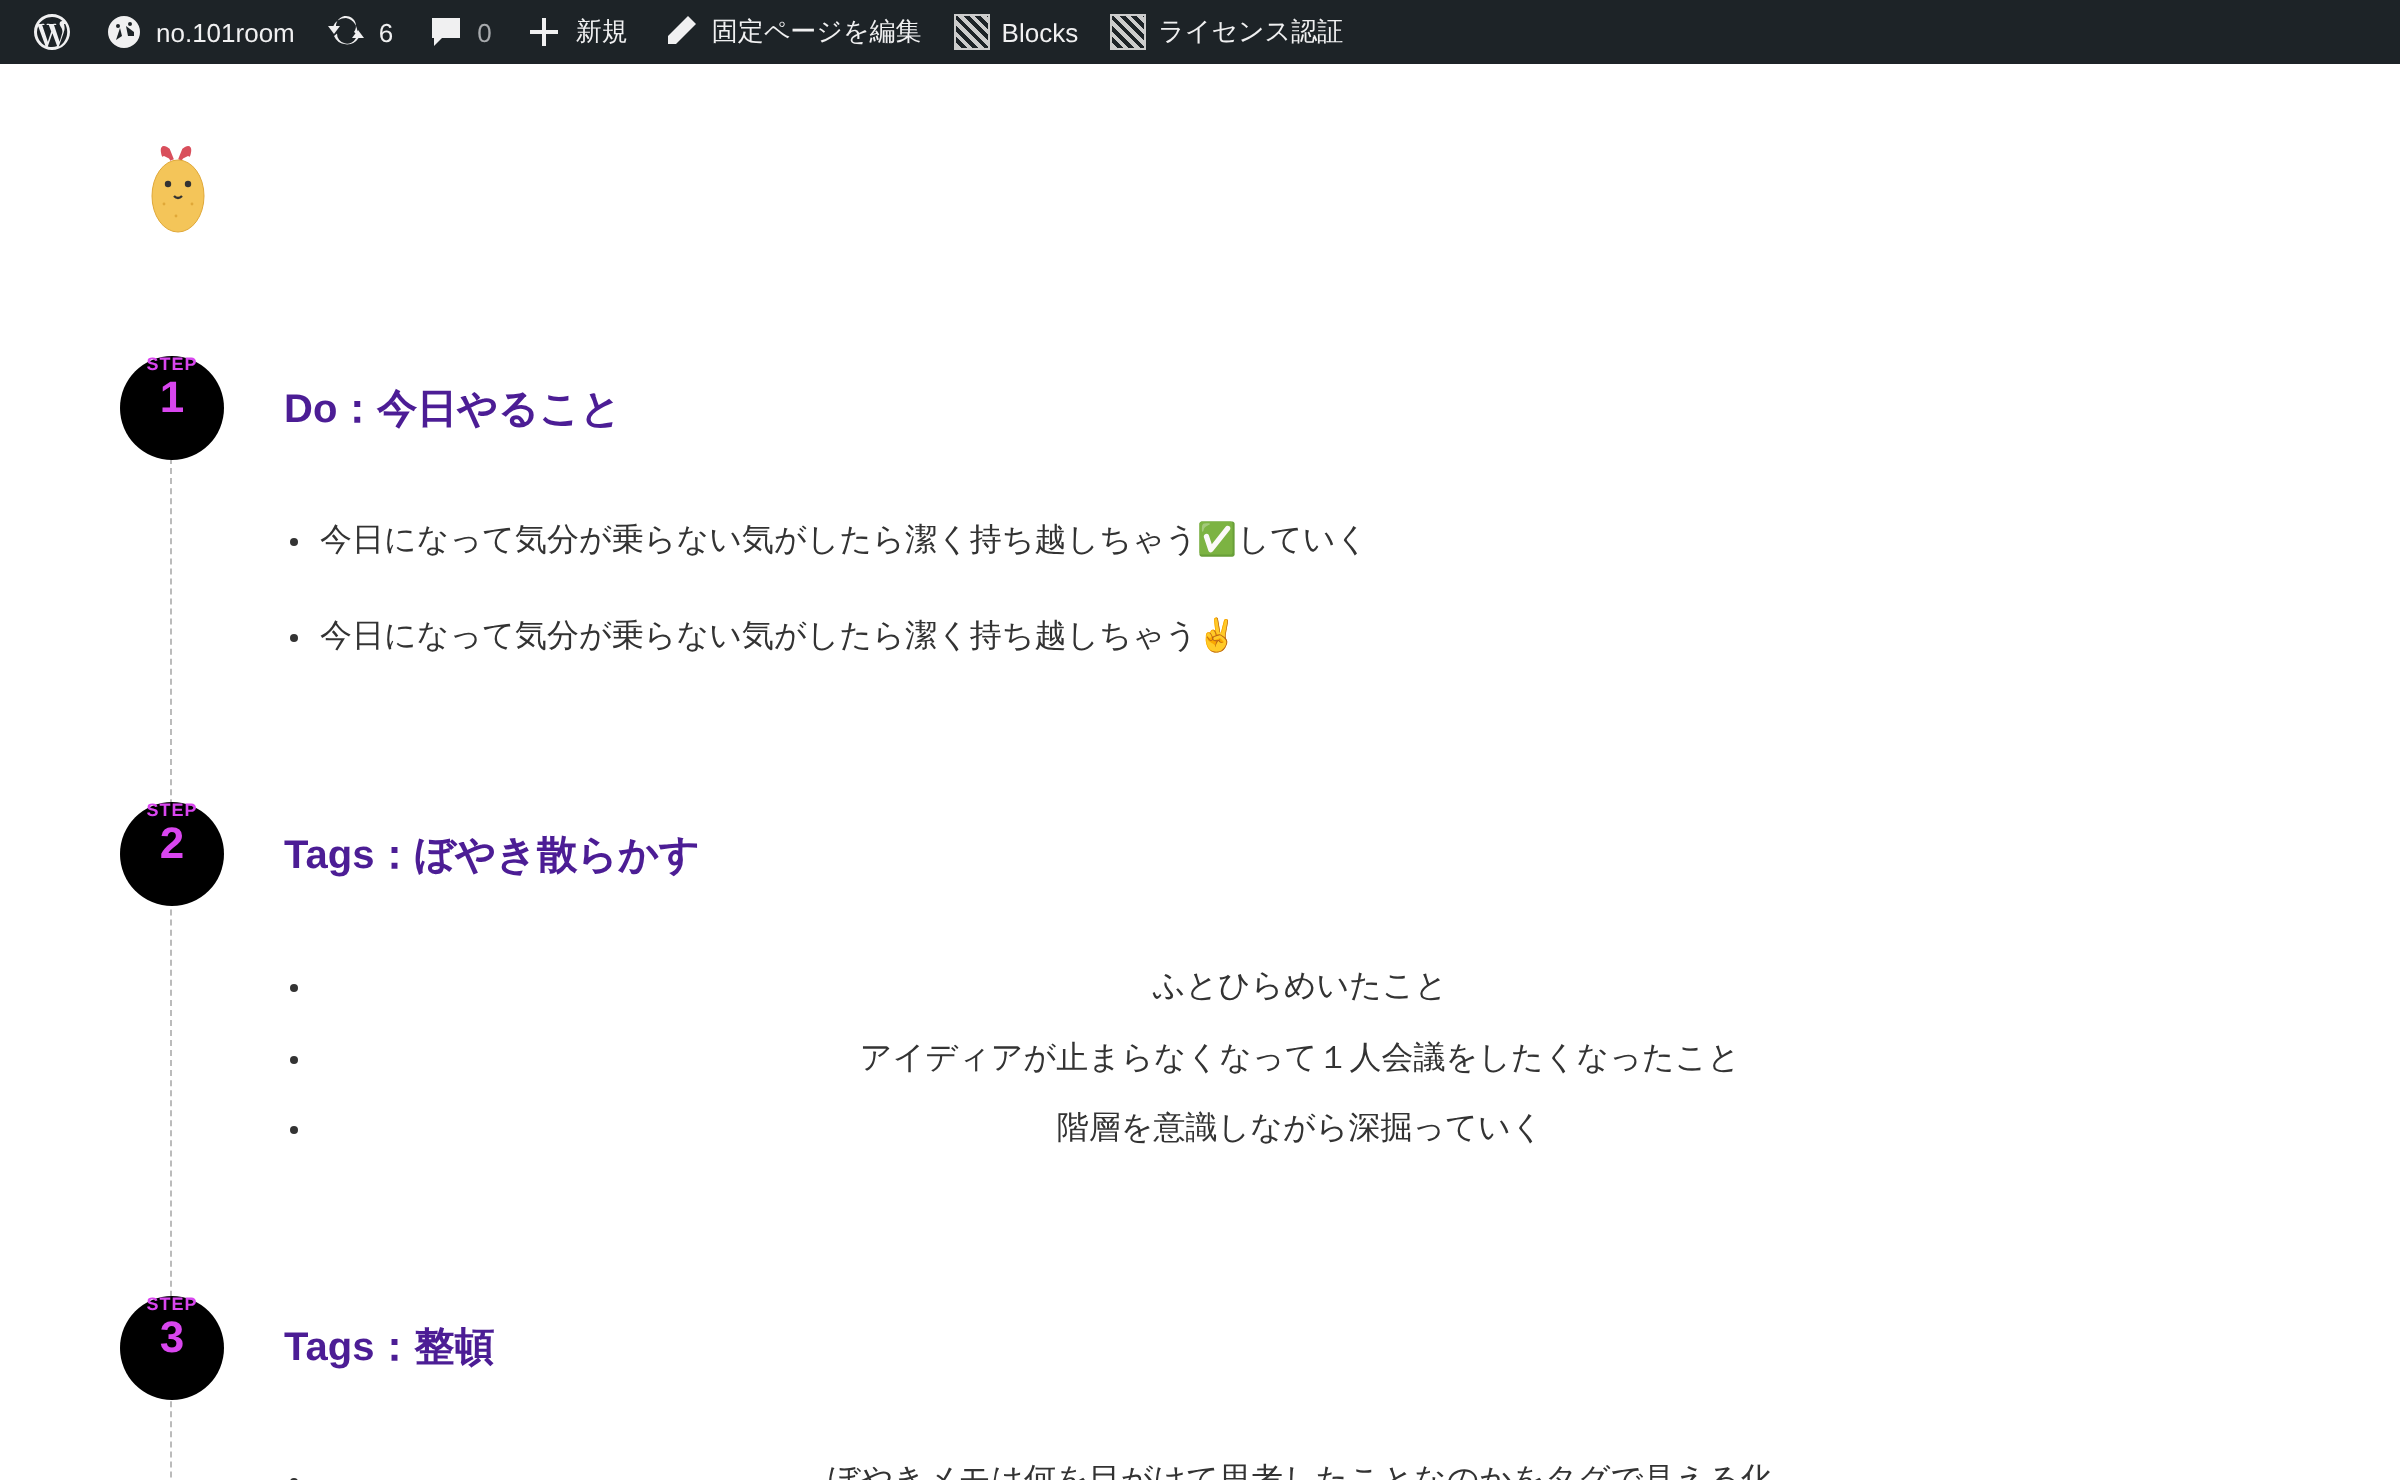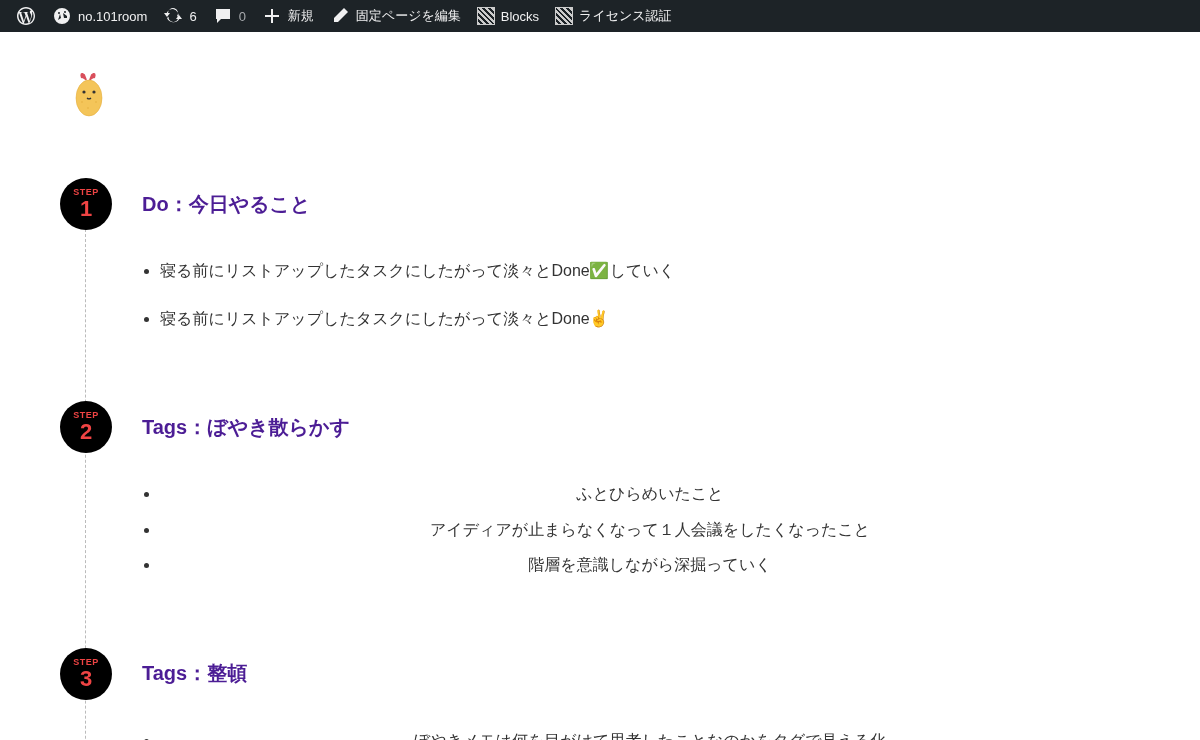--- a/index.html
+++ b/index.html
@@ -64,25 +64,24 @@
     .step-header {
       display: flex;
       align-items: center;
       gap: 30px;
       margin-bottom: 28px;
     }
     .step-badge {
       width: 52px; height: 52px;
       border-radius: 50%;
       background: #000;
-      color: #ef4444;
+      color: #d946ef;
       display: flex;
       flex-direction: column;
       align-items: center;
-      justify-content: center;
       flex-shrink: 0;
       line-height: 1;
     }
     .step-badge-label { font-size: 9px; font-weight: 700; letter-spacing: 0.5px; margin-bottom: 1px;}
     .step-badge-num { font-size: 22px; font-weight: 700; }
     .step-title {
       font-size: 20px;
       font-weight: 700;
       color: #4c1d95;
     }
@@ -180,22 +179,22 @@
 
     <div class="step">
       <div class="step-header">
         <div class="step-badge">
           <span class="step-badge-label">STEP</span>
           <span class="step-badge-num">1</span>
         </div>
         <h3 class="step-title">Do：今日やること</h3>
       </div>
       <ul class="step-items">
-        <li>寝る前にリストアップしたタスクにしたがって淡々とDone✅していく</li>
-        <li>寝る前にリストアップしたタスクにしたがって淡々とDone✌️</li>
+        <li>今日になって気分が乗らない気がしたら潔く持ち越しちゃう✅していく</li>
+        <li>今日になって気分が乗らない気がしたら潔く持ち越しちゃう✌️</li>
       </ul>
     </div>
 
     <div class="step compact">
       <div class="step-header">
         <div class="step-badge">
           <span class="step-badge-label">STEP</span>
           <span class="step-badge-num">2</span>
         </div>
         <h3 class="step-title">Tags：ぼやき散らかす</h3>

